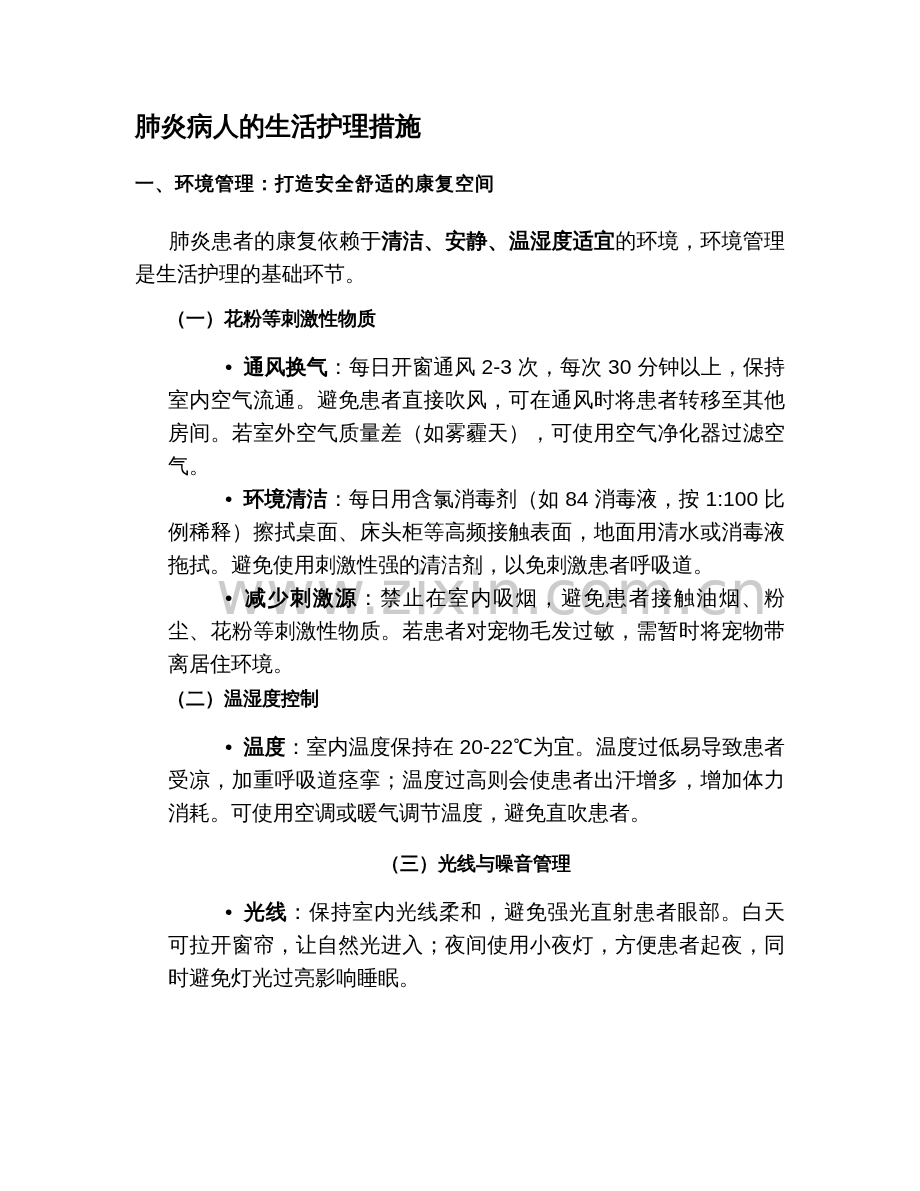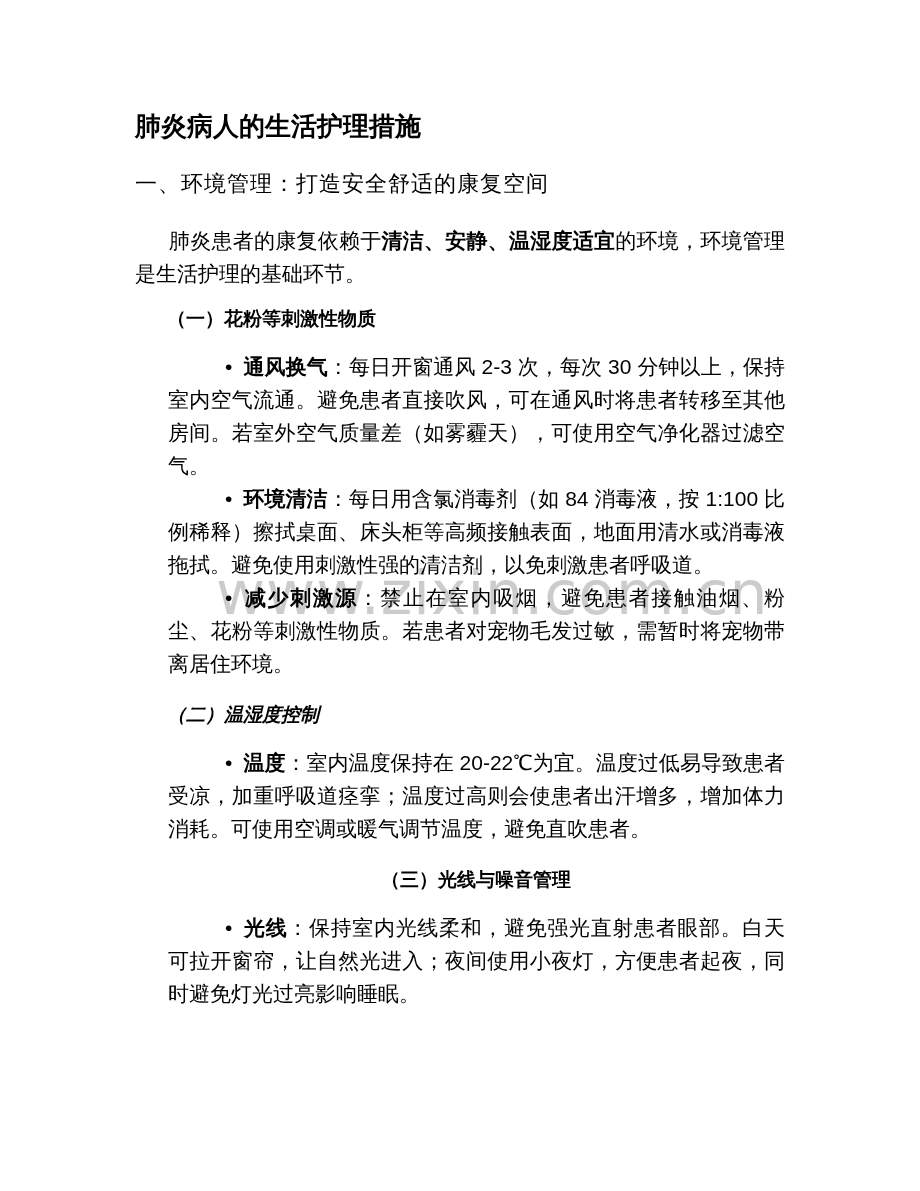--- a/index.html
+++ b/index.html
@@ -38,40 +38,40 @@
   }
   .doc-title {
     font-size: 26px;
     font-weight: bold;
     line-height: 40px;
     text-align: left;
     font-family: "Liberation Sans", sans-serif;
   }
   .h1 {
     margin-top: 22px;
-    font-size: 22px;
-    font-weight: normal;
+    font-size: 19px;
+    font-weight: bold;
     line-height: 32px;
     font-family: "Liberation Serif", serif;
     letter-spacing: 1px;
   }
   .intro {
     margin: 24px 0 0 0;
     font-size: 21px;
     line-height: 33px;
     text-align: justify;
     text-indent: 34px;
   }
   .h2 {
     font-size: 19px;
     font-weight: bold;
     line-height: 30px;
     margin: 14px 0 0 32px;
   }
-  .h2.second { margin-top: 20px; font-style: italic; }
+  .h2.second { margin-top: 4px; }
   .h2.third  { margin-top: 20px; text-align: center; }
   ul.blist {
     list-style: none;
     margin: 16px 0 0 0;
     padding: 0;
   }
   ul.blist li {
     font-size: 21px;
     line-height: 33px;
     padding-left: 33px;

